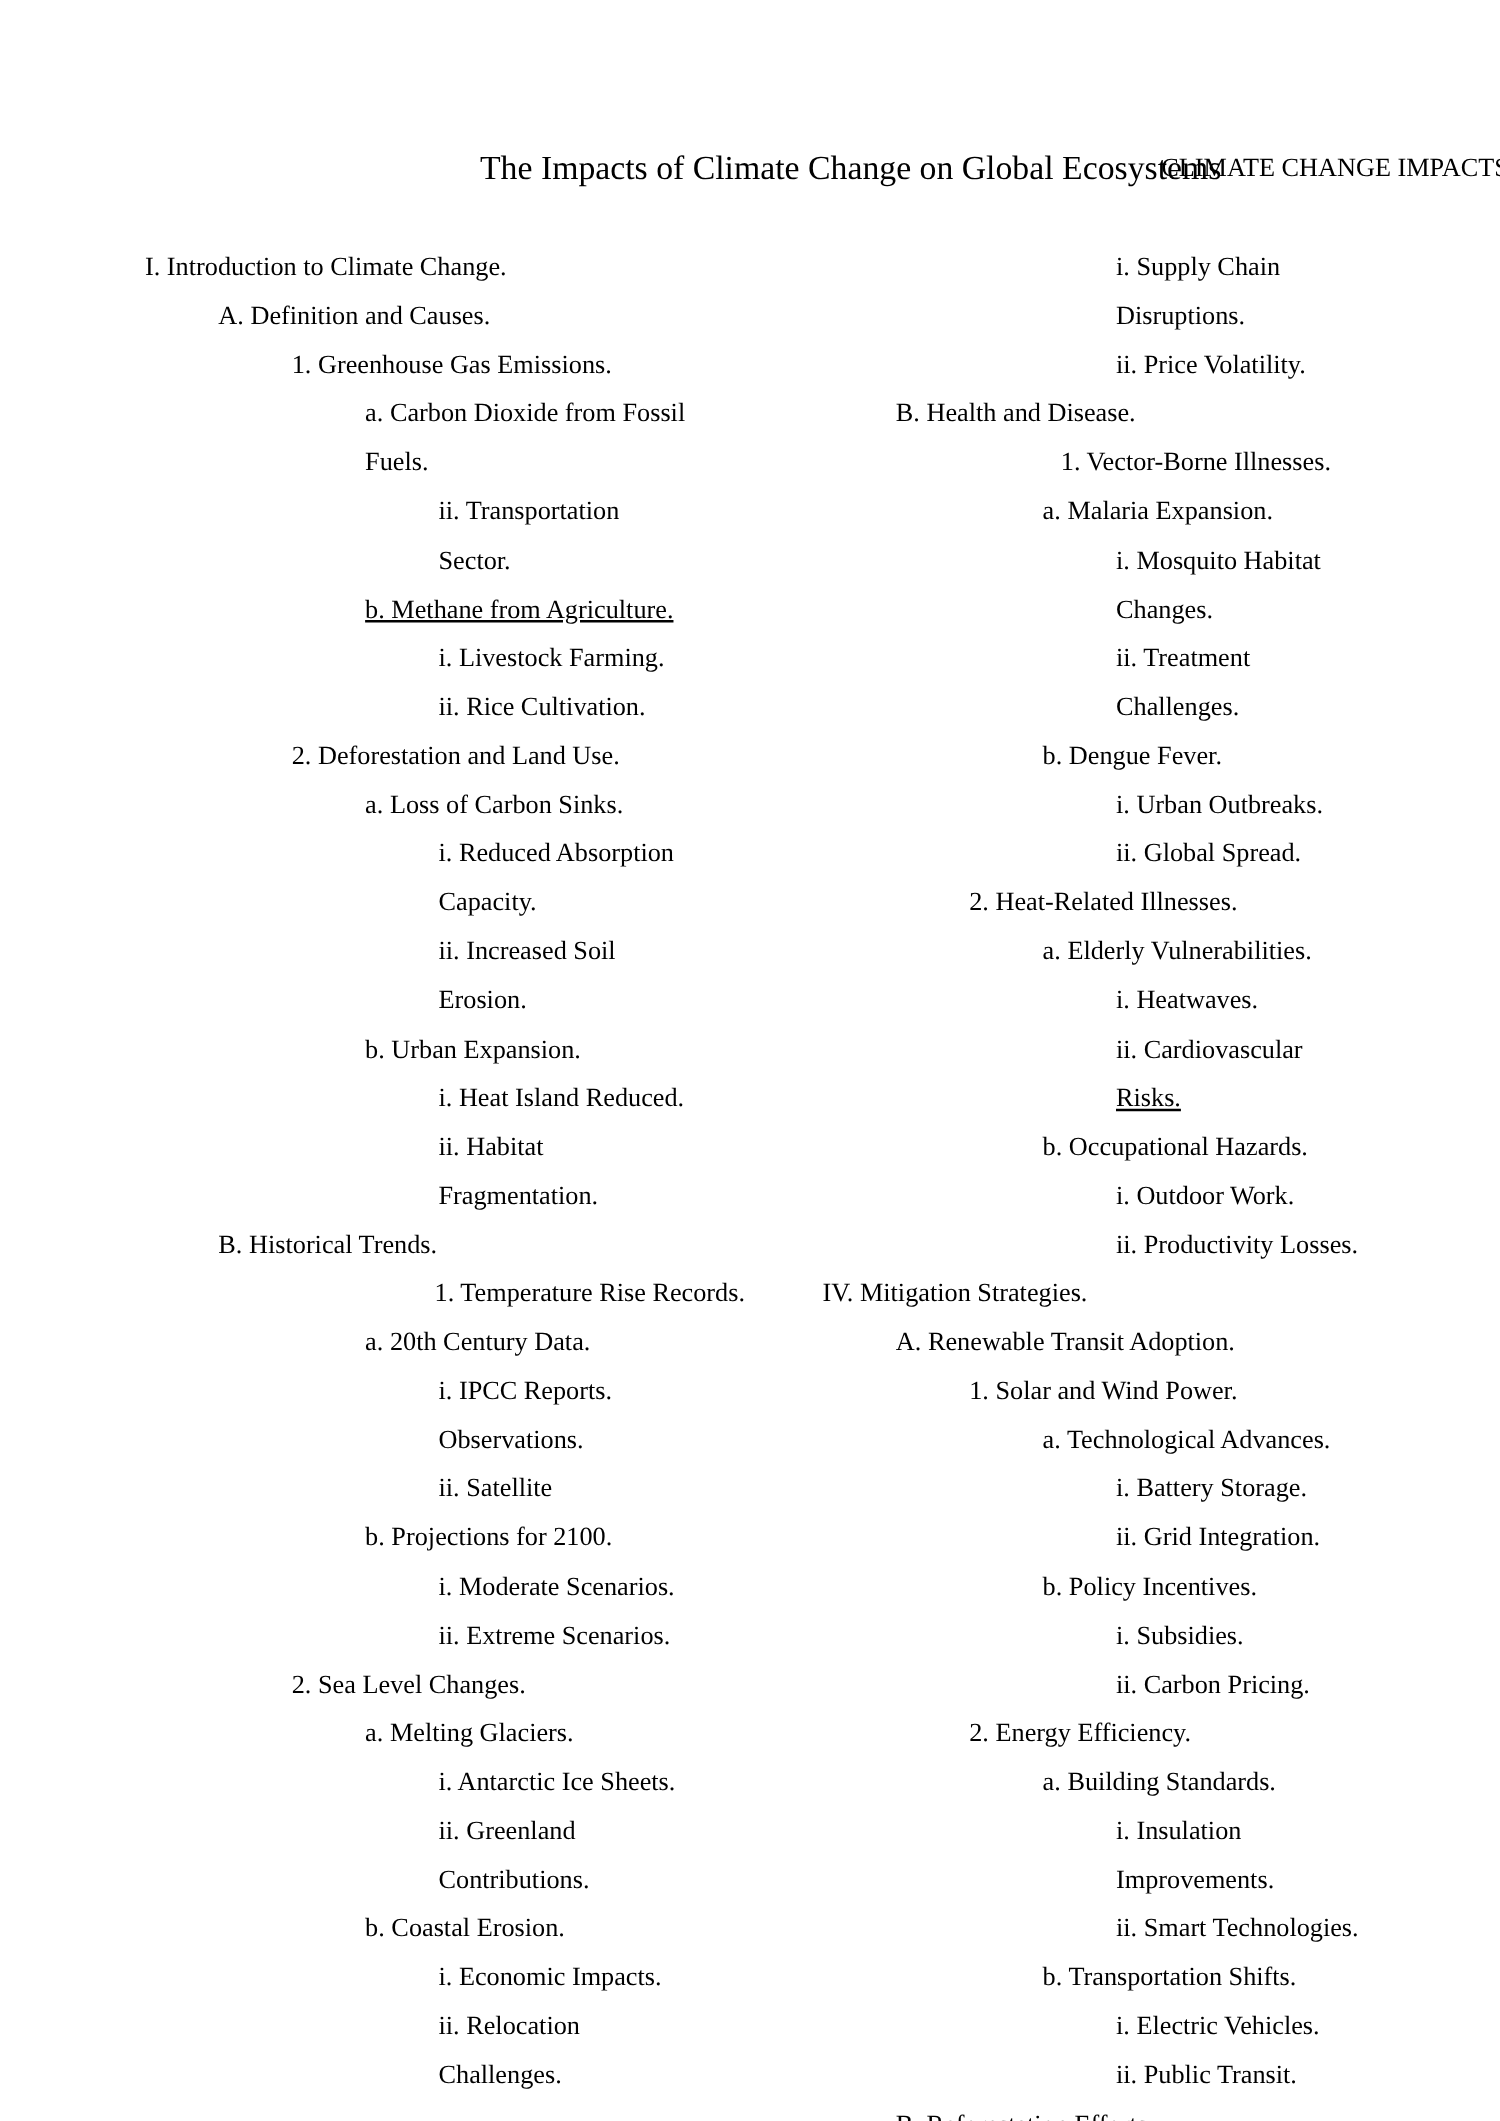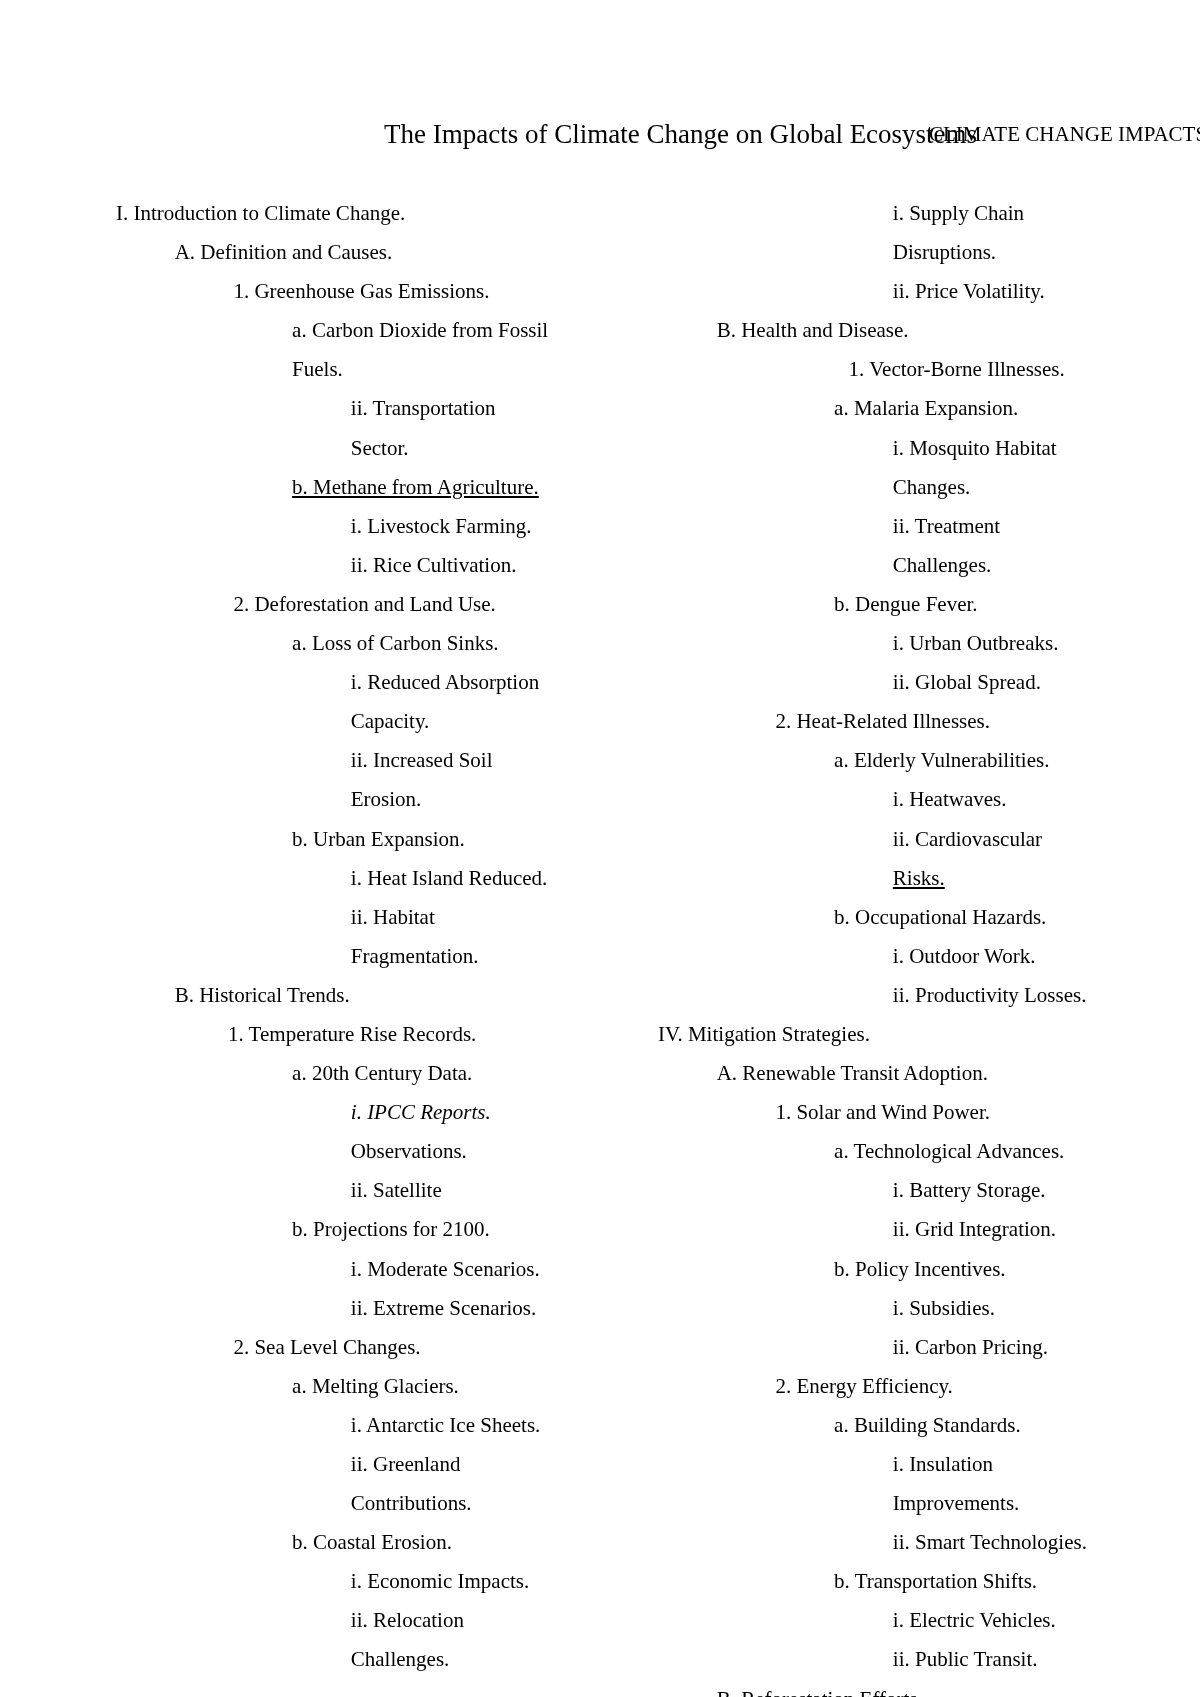--- a/index.html
+++ b/index.html
@@ -72,23 +72,23 @@
       <div class="line" style="margin-left: 176.1px;">a. Loss of Carbon Sinks.</div>
       <div class="line" style="margin-left: 234.8px;">i. Reduced Absorption</div>
       <div class="line" style="margin-left: 234.8px;">Capacity.</div>
       <div class="line" style="margin-left: 234.8px;">ii. Increased Soil</div>
       <div class="line" style="margin-left: 234.8px;">Erosion.</div>
       <div class="line" style="margin-left: 176.1px;">b. Urban Expansion.</div>
       <div class="line" style="margin-left: 234.8px;">i. Heat Island Reduced.</div>
       <div class="line" style="margin-left: 234.8px;">ii. Habitat</div>
       <div class="line" style="margin-left: 234.8px;">Fragmentation.</div>
       <div class="line" style="margin-left: 58.7px;">B. Historical Trends.</div>
-      <div class="line" style="margin-left: 112px;">1. Temperature Rise Records.</div>
+      <div class="line" style="margin-left: 63px; text-align: right;">1. Temperature Rise Records.</div>
       <div class="line" style="margin-left: 176.1px;">a. 20th Century Data.</div>
-      <div class="line" style="margin-left: 234.8px; font-style: italic;">i. IPCC Reports.</div>
+      <div class="line" style="margin-left: 234.8px;">i. IPCC Reports.</div>
       <div class="line" style="margin-left: 234.8px;">Observations.</div>
       <div class="line" style="margin-left: 234.8px;">ii. Satellite</div>
       <div class="line" style="margin-left: 176.1px;">b. Projections for 2100.</div>
       <div class="line" style="margin-left: 234.8px;">i. Moderate Scenarios.</div>
       <div class="line" style="margin-left: 234.8px;">ii. Extreme Scenarios.</div>
       <div class="line" style="margin-left: 117.4px;">2. Sea Level Changes.</div>
       <div class="line" style="margin-left: 176.1px;">a. Melting Glaciers.</div>
       <div class="line" style="margin-left: 234.8px;">i. Antarctic Ice Sheets.</div>
       <div class="line" style="margin-left: 234.8px;">ii. Greenland</div>
       <div class="line" style="margin-left: 234.8px;">Contributions.</div>

